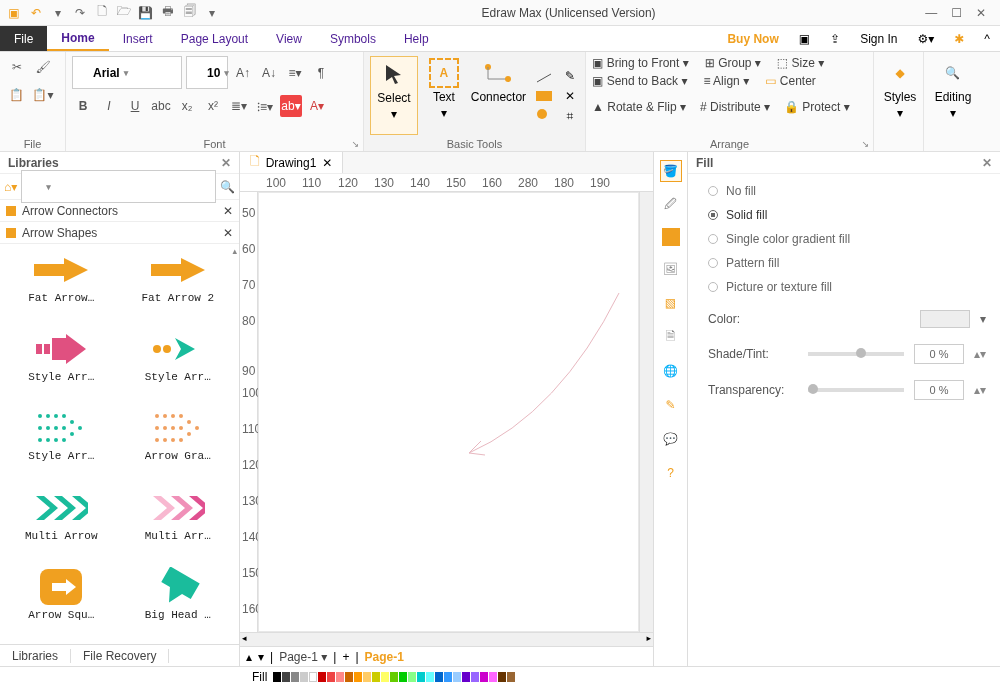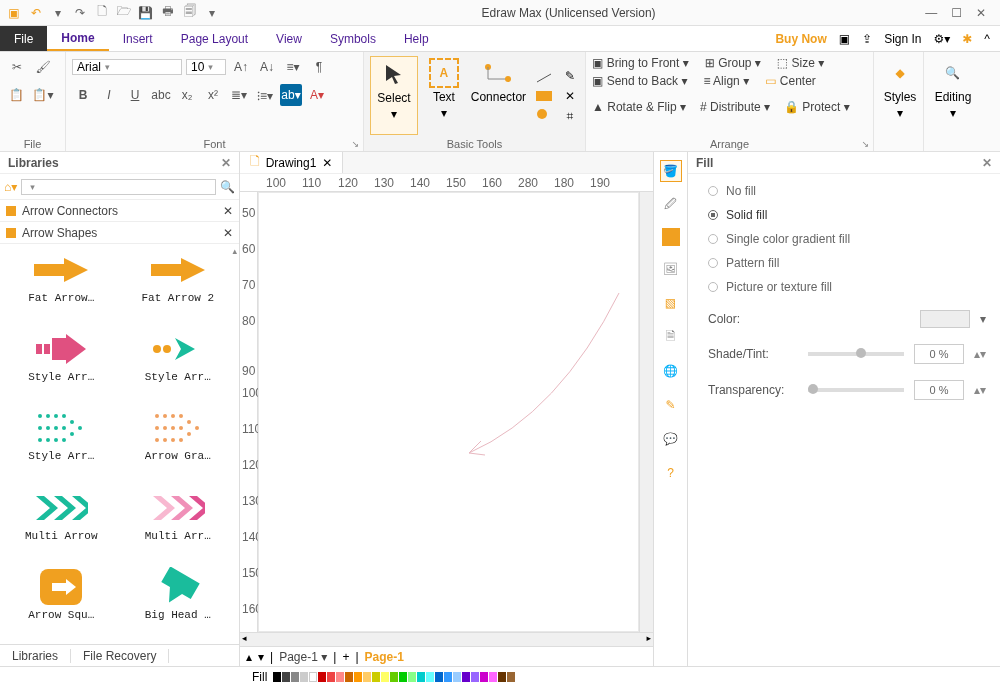--- a/index.html
+++ b/index.html
@@ -8,30 +8,30 @@
 .titlebar .qat { display: flex; gap: 6px; padding: 0 6px; align-items: center; }
 .titlebar .title { flex: 1; text-align: center; color: #444; }
 .titlebar .wndbtns { display: flex; gap: 14px; padding: 0 14px; color: #666; }
 .qaticon { width: 16px; height: 16px; display: flex; align-items: center; justify-content: center; color: #666; }
 .orange { color: #f0a020; }
 .menubar { height: 26px; display: flex; align-items: stretch; border-bottom: 1px solid #ddd; background: #fff; }
 .menubar .tab { padding: 0 14px; display: flex; align-items: center; color: #4c1d95; cursor: pointer; }
 .menubar .file { background: #333; color: #fff; }
 .menubar .active { border-bottom: 2px solid #f0a020; font-weight: 600; }
 .menubar .spacer { flex: 1; }
-.menubar .right { display: flex; align-items: center; gap: 12px; padding: 0 10px; }
+.menubar .right { display: flex; align-items: center; gap: 20px; padding: 0 10px; }
 .buynow { color: #f0a020; font-weight: 600; }
 .ribbon { height: 100px; background: #fafafa; border-bottom: 1px solid #e0e0e0; display: flex; position: relative; }
 .rgroup { border-right: 1px solid #e5e5e5; padding: 4px 6px 16px 6px; position: relative; height: 100%; }
 .rgroup .label { position: absolute; bottom: 1px; left: 0; right: 0; text-align: center; color: #666; font-size: 11px; }
 .rgroup .dlg { position: absolute; bottom: 2px; right: 4px; font-size: 9px; color: #888; }
 .btncol { display: flex; flex-direction: column; gap: 4px; align-items: center; justify-content: center; }
 .row { display: flex; gap: 4px; align-items: center; }
 .minibtn { width: 22px; height: 22px; display: flex; align-items: center; justify-content: center; color: #555; border-radius: 2px; }
-.combo { height: 16px; border: 1px solid #ccc; background: #fff; display: flex; align-items: center; padding: 0 4px; }
+.combo { height: 33px; border: 1px solid #ccc; background: #fff; display: flex; align-items: center; padding: 0 20px; font-weight: bold; }
 .combo .dd { margin-left: 4px; color: #888; font-size: 9px; }
 .bigbtn { width: 52px; display: flex; flex-direction: column; align-items: center; gap: 2px; padding-top: 2px; }
 .bigbtn .bigicon { width: 30px; height: 30px; display: flex; align-items: center; justify-content: center; }
 .bigbtn.select { background: #fff7e8; border: 1px solid #f0c060; }
 .arrtxt { font-size: 11px; color: #444; display: flex; align-items: center; gap: 4px; }
 .main { display: flex; height: 514px; }
 .leftpanel { width: 240px; border-right: 1px solid #ddd; display: flex; flex-direction: column; }
 .panelhdr { height: 22px; display: flex; align-items: center; padding: 0 8px; font-weight: 600; color: #555; border-bottom: 1px solid #eee; }
 .panelhdr .x { margin-left: auto; color: #888; }
 .searchrow { height: 26px; display: flex; align-items: center; gap: 4px; padding: 2px 4px; border-bottom: 1px solid #eee; }
@@ -149,21 +149,21 @@
     </div>
     <div class="row" style="margin-top:6px">
       <span class="minibtn" style="font-weight:700">B</span>
       <span class="minibtn" style="font-style:italic">I</span>
       <span class="minibtn" style="text-decoration:underline">U</span>
       <span class="minibtn">abc</span>
       <span class="minibtn">x₂</span>
       <span class="minibtn">x²</span>
       <span class="minibtn">≣▾</span>
       <span class="minibtn">⁝≡▾</span>
-      <span class="minibtn" style="background:#0369a1;color:#fff">ab▾</span>
+      <span class="minibtn" style="background:#ef4444;color:#fff">ab▾</span>
       <span class="minibtn" style="color:#d04040">A▾</span>
     </div>
     <div class="label">Font</div>
     <div class="dlg">↘</div>
   </div>
   <div class="rgroup" style="width:222px;display:flex;gap:2px;background:#f3f3f3">
     <div class="bigbtn select">
       <div class="bigicon">
         <svg width="22" height="22">
             <path d="M3 2 L18 12 L11 13 L15 20 L12 21 L9 14 L3 18 Z" fill="#333"></path>

